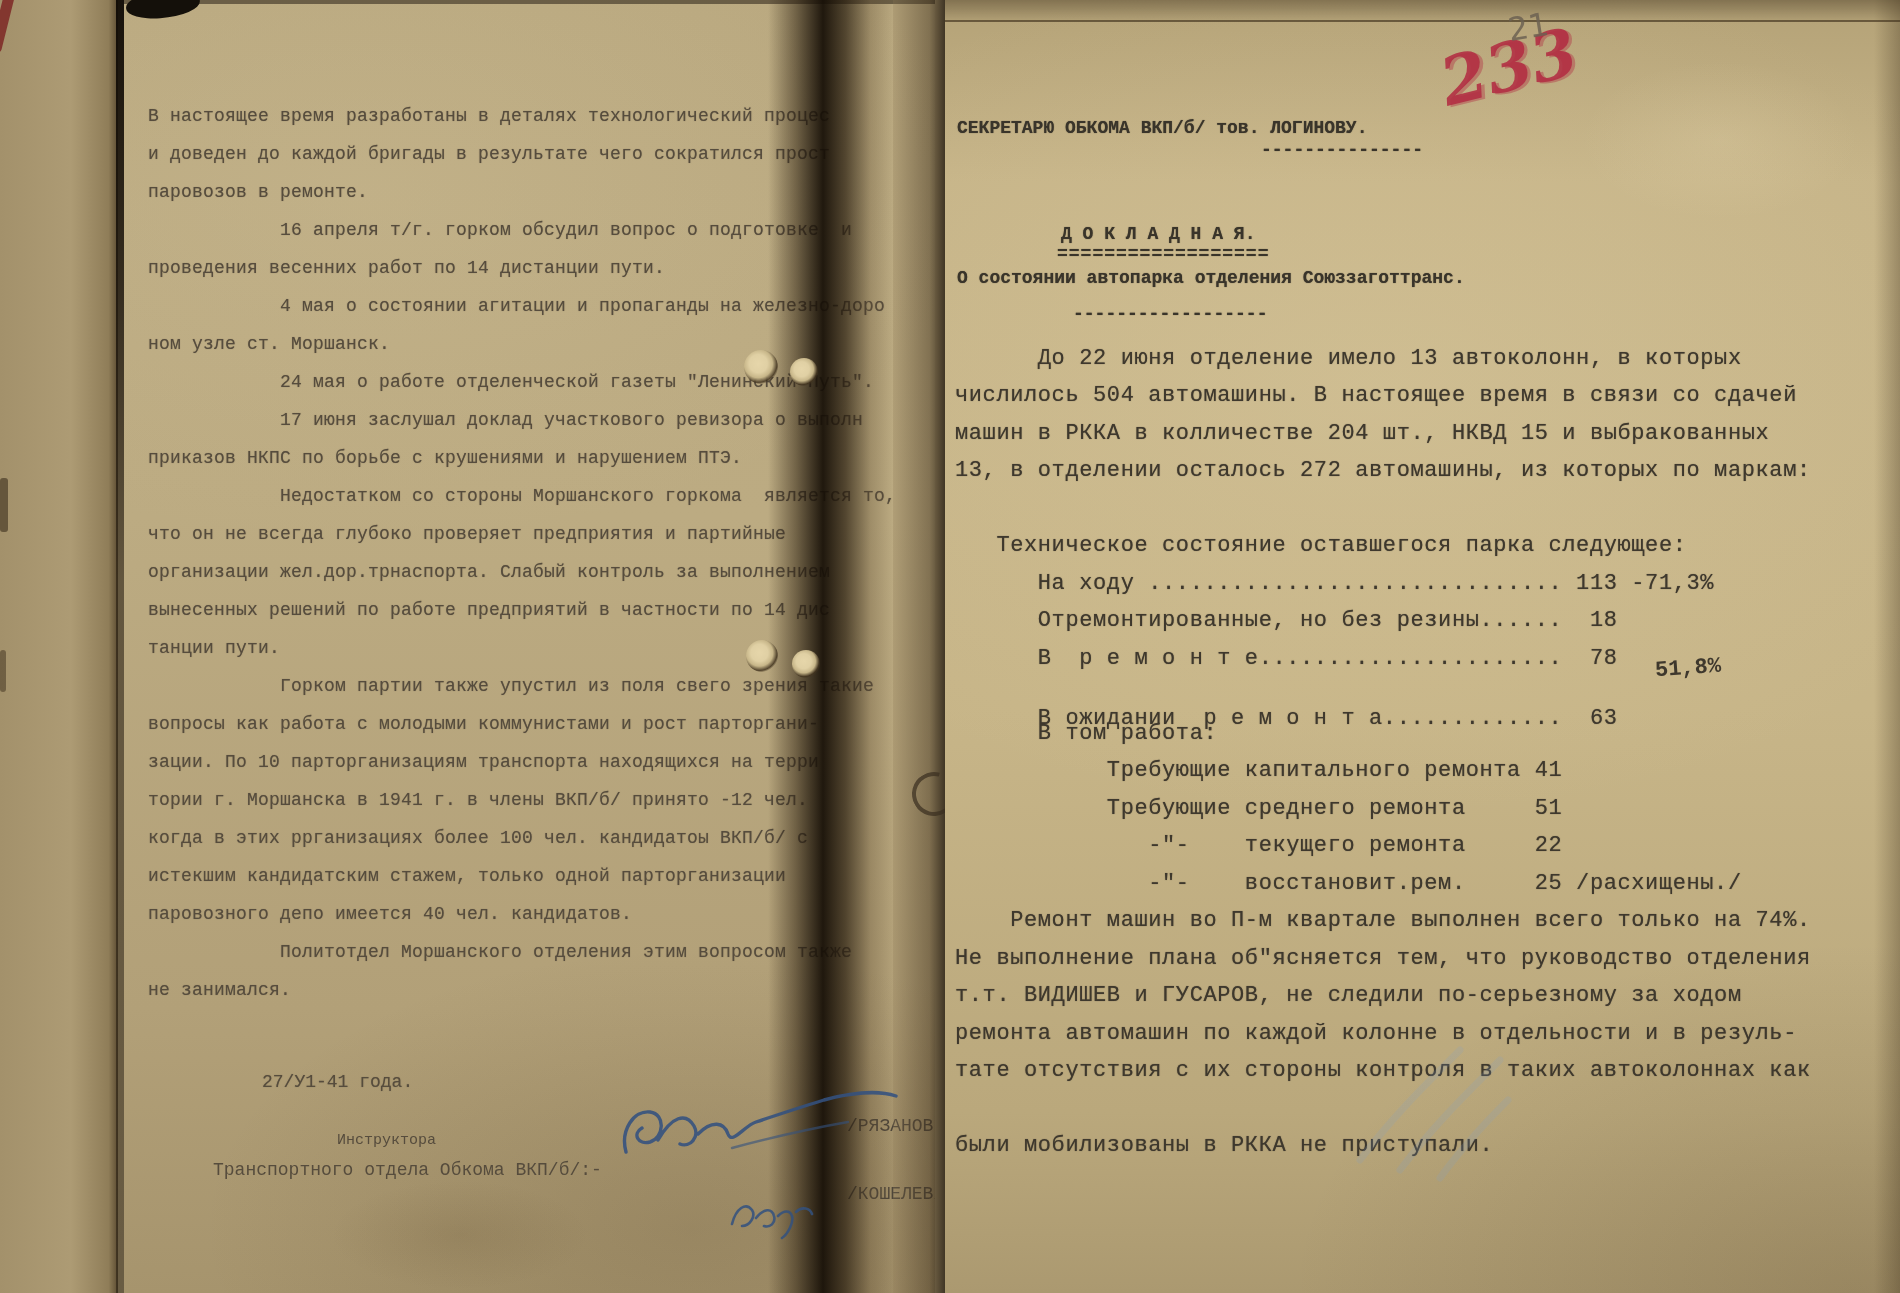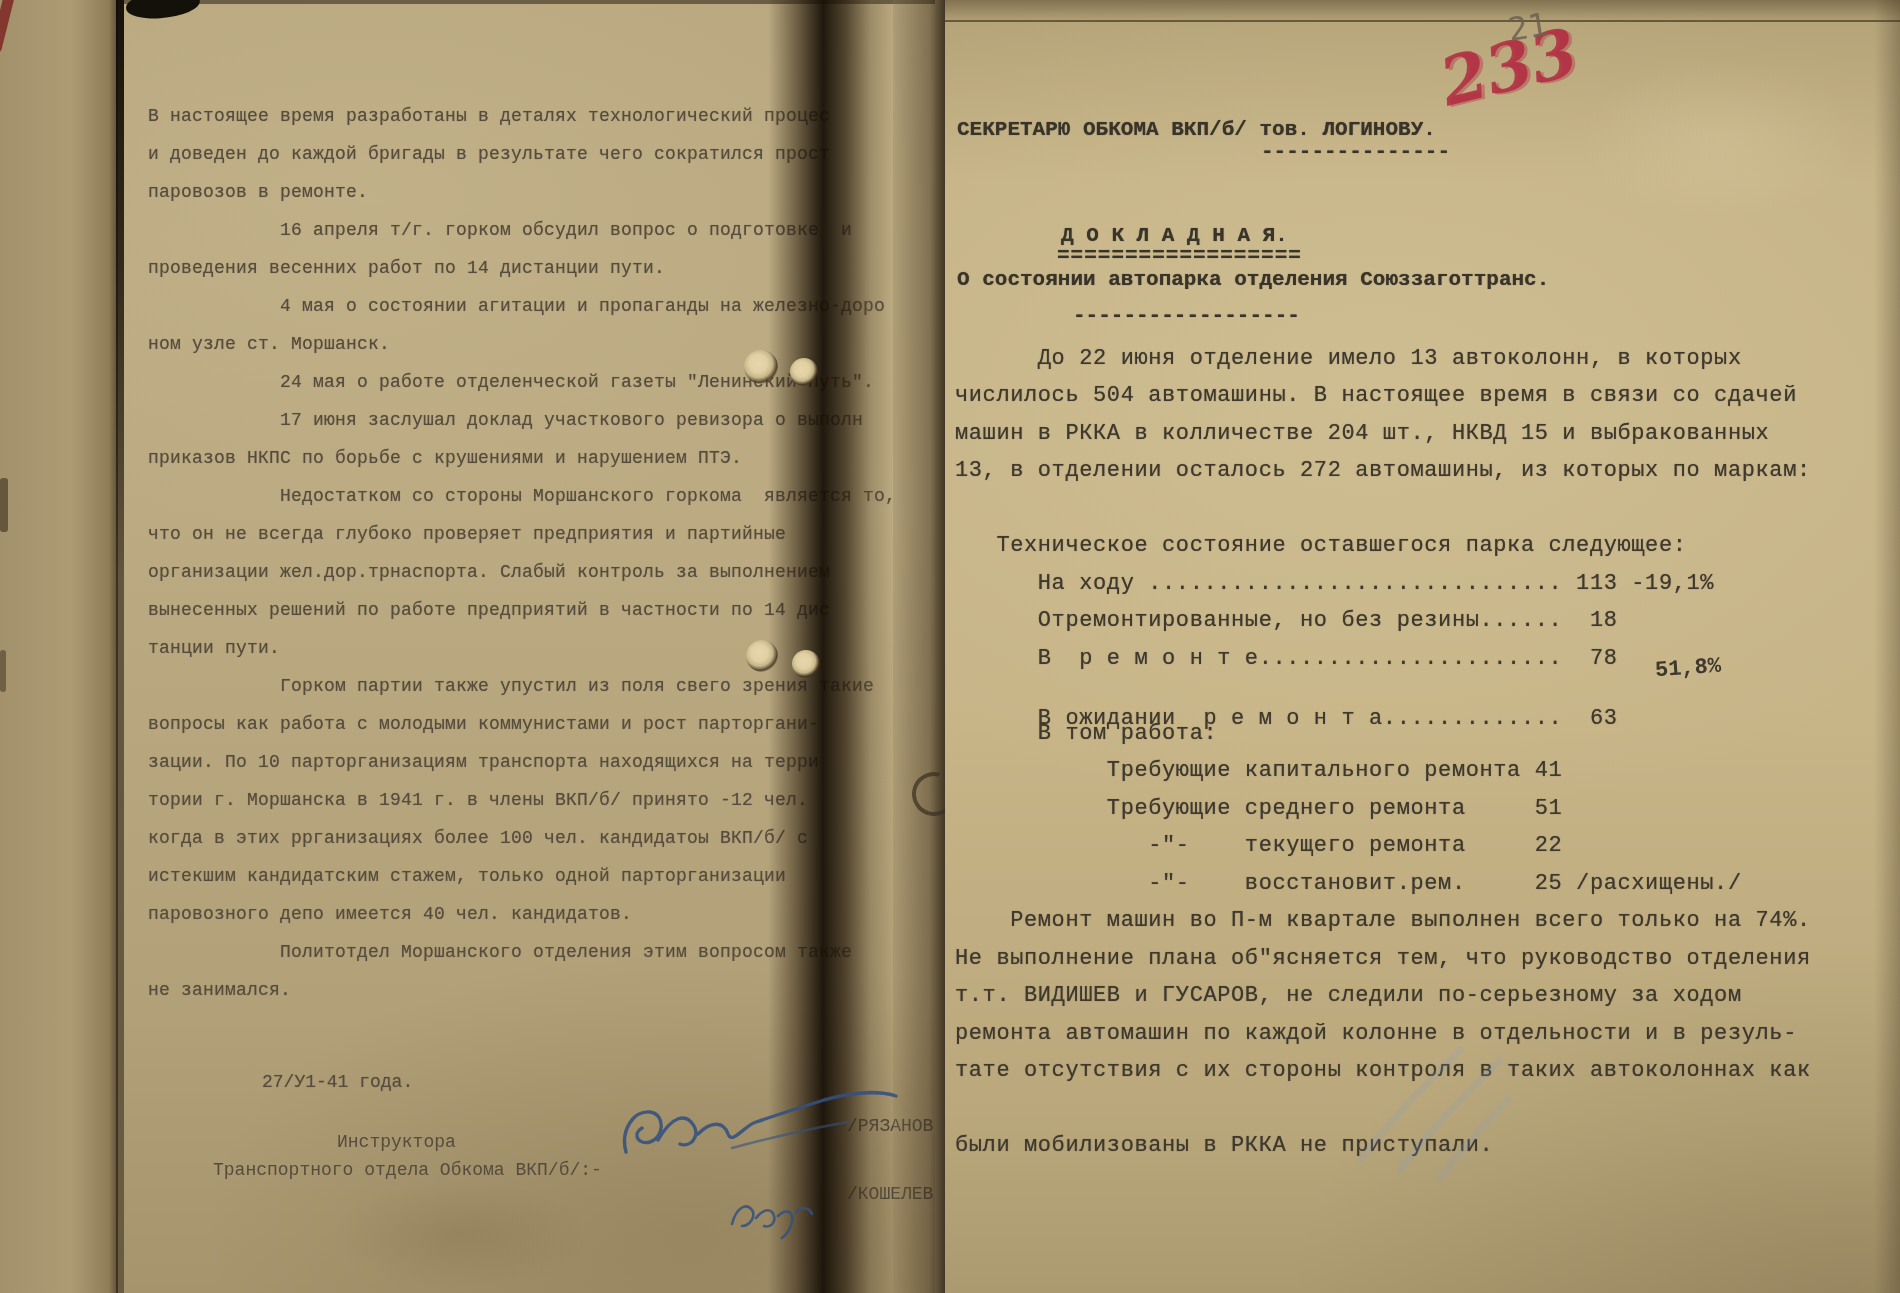--- a/index.html
+++ b/index.html
@@ -16,21 +16,21 @@
   .left-page{position:absolute;left:124px;top:0;width:811px;height:1293px;overflow:hidden;
     background:
       radial-gradient(ellipse 900px 500px at 30% 15%, rgba(214,198,158,.25), rgba(0,0,0,0) 70%),
       radial-gradient(ellipse 700px 400px at 70% 95%, rgba(80,62,36,.18), rgba(0,0,0,0) 70%),
       linear-gradient(180deg,#b9a87f 0%,#bcab82 40%,#b2a078 78%,#a6946d 100%);}
   .left-page .topline{position:absolute;left:0;top:0;width:100%;height:4px;background:rgba(25,18,10,.5);}
 
   .tl{position:absolute;left:24px;white-space:pre;font-size:18px;letter-spacing:.2px;
       color:#564c3d;text-shadow:0 0 1px rgba(86,76,61,.55);}
   .tl-date{position:absolute;left:138px;white-space:pre;font-size:18px;color:#564c3d;text-shadow:0 0 1px rgba(86,76,61,.55);}
-  .tl-sig1{position:absolute;left:213px;white-space:pre;font-size:18px;color:#564c3d;}
+  .tl-sig1{position:absolute;left:213px;white-space:pre;font-size:15px;color:#564c3d;}
   .tl-sig2{position:absolute;left:89px;white-space:pre;font-size:18px;color:#564c3d;}
   .tl-name{position:absolute;left:723px;white-space:pre;font-size:18px;color:#4e463a;}
 
   
   .fold{position:absolute;left:768px;top:0;width:125px;height:1293px;
     background:linear-gradient(90deg,rgba(42,30,15,0) 0%,rgba(42,30,15,.5) 22%,rgba(20,13,5,.93) 44%,rgba(38,27,13,.7) 62%,rgba(90,72,45,.3) 82%,rgba(120,100,66,0) 100%);}
   .fragment-strip-shadow{position:absolute;left:893px;top:0;width:52px;height:1293px;
     background:linear-gradient(90deg,rgba(140,120,85,.25) 0%,rgba(60,45,25,.45) 70%,rgba(25,17,8,.75) 100%);}
 
   
@@ -39,21 +39,21 @@
       radial-gradient(ellipse 1000px 600px at 45% 30%, rgba(226,210,168,.3), rgba(0,0,0,0) 72%),
       radial-gradient(ellipse 800px 500px at 95% 100%, rgba(86,68,40,.22), rgba(0,0,0,0) 70%),
       linear-gradient(180deg,#b4a277 0%,#c6b488 14%,#c7b588 55%,#baa87c 86%,#ab9970 100%);}
   .right-page .topband{position:absolute;left:0;top:0;width:100%;height:20px;
     background:linear-gradient(180deg,rgba(70,56,34,.45),rgba(70,56,34,.05));border-bottom:2px solid rgba(60,46,26,.4);}
   .right-page .rightedge{position:absolute;right:0;top:0;width:26px;height:100%;
     background:linear-gradient(90deg,rgba(0,0,0,0),rgba(66,52,30,.35));}
 
   .rl{position:absolute;left:10px;white-space:pre;font-size:22px;letter-spacing:.6px;
       color:#3e382d;text-shadow:0 0 1px rgba(62,56,45,.7);}
-  .rl-head{position:absolute;white-space:pre;font-size:21px;font-weight:bold;color:#39342a;
+  .rl-head{position:absolute;white-space:pre;font-size:18px;font-weight:bold;color:#39342a;
       text-shadow:0 0 1px rgba(57,52,42,.8);}
 
   .pct-note{position:absolute;left:1655px;top:656px;font-size:22px;font-weight:bold;color:#3e382d;
       transform:rotate(-4deg);white-space:pre;}
 
   
   .red-number{position:absolute;left:1440px;top:28px;font-family:"DejaVu Serif",serif;
       font-style:italic;font-weight:bold;font-size:66px;color:rgba(178,44,66,.88);
       transform:rotate(-14deg);text-shadow:3px 2px 0 rgba(178,44,66,.4);}
   .pencil-number{position:absolute;left:1508px;top:8px;font-family:"DejaVu Sans",sans-serif;
@@ -145,21 +145,21 @@
     <div class="rl-head" style="left:116px;top:224px">Д О К Л А Д Н А Я.</div>
     <div class="rl-head" style="left:112px;top:244px;letter-spacing:1px">==================</div>
     <div class="rl-head" style="left:12px;top:268px">О состоянии автопарка отделения Союззаготтранс.</div>
     <div class="rl-head" style="left:128px;top:304px">------------------</div>
 
     <div class="rl" style="top:346px">      До 22 июня отделение имело 13 автоколонн, в которых</div>
     <div class="rl" style="top:383px">числилось 504 автомашины. В настоящее время в связи со сдачей</div>
     <div class="rl" style="top:421px">машин в РККА в колличестве 204 шт., НКВД 15 и выбракованных</div>
     <div class="rl" style="top:458px">13, в отделении осталось 272 автомашины, из которых по маркам:</div>
     <div class="rl" style="top:533px">   Техническое состояние оставшегося парка следующее:</div>
-    <div class="rl" style="top:571px">      На ходу .............................. 113 -19,1%</div>
+    <div class="rl" style="top:571px">      На ходу .............................. 113 -71,3%</div>
     <div class="rl" style="top:608px">      Отремонтированные, но без резины......  18</div>
     <div class="rl" style="top:646px">      В  р е м о н т е......................  78</div>
     <div class="rl" style="top:706px">      В ожидании  р е м о н т а.............  63</div>
     <div class="rl" style="top:721px">      В том работа:</div>
     <div class="rl" style="top:758px">           Требующие капитального ремонта 41</div>
     <div class="rl" style="top:796px">           Требующие среднего ремонта     51</div>
     <div class="rl" style="top:833px">              -"-    текущего ремонта     22</div>
     <div class="rl" style="top:871px">              -"-    восстановит.рем.     25 /расхищены./</div>
     <div class="rl" style="top:908px">    Ремонт машин во П-м квартале выполнен всего только на 74%.</div>
     <div class="rl" style="top:946px">Не выполнение плана об"ясняется тем, что руководство отделения</div>

